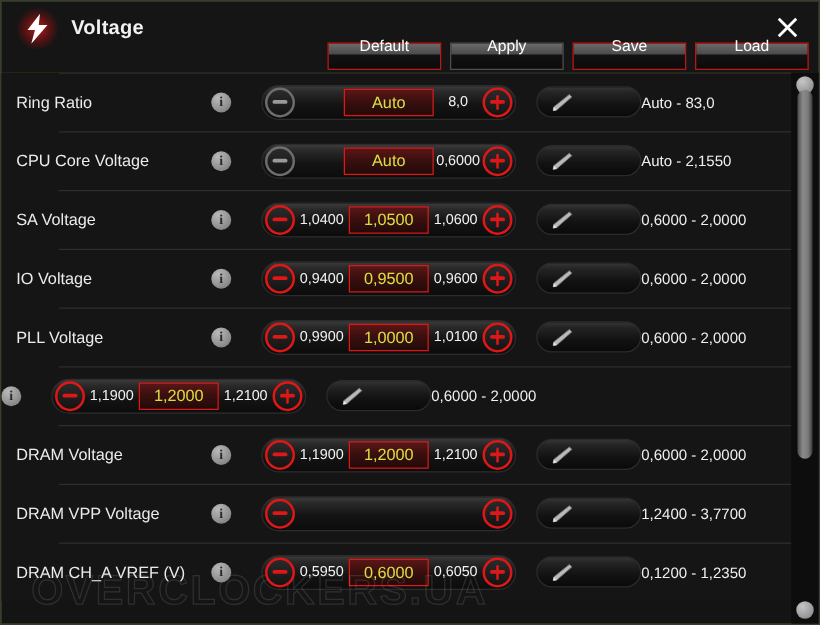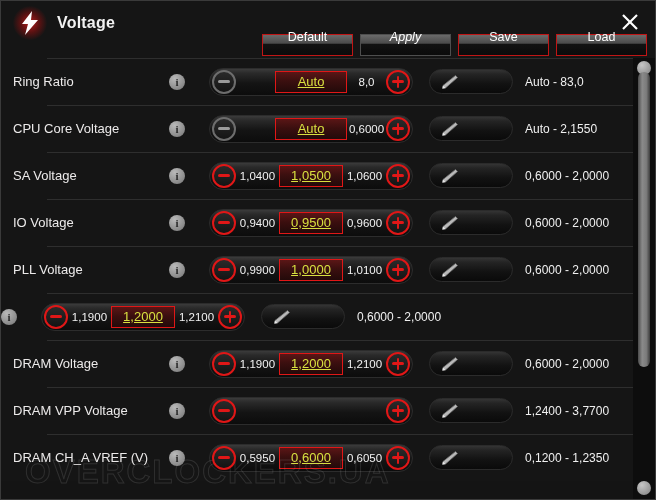--- a/index.html
+++ b/index.html
@@ -61,21 +61,21 @@
     width: 91px; height: 22px;
     background: linear-gradient(180deg, #6a6a6a 0%, #4a4a4a 42%, #121212 44%, #0b0b0b 100%);
     color: #ffffff;
     font-size: 12.5px;
     display: flex; align-items: center; justify-content: center;
     cursor: pointer;
     line-height: 1;
     padding-bottom: 16px;
   }
   .act-btn.red   { border: 1px solid #c01515; }
-  .act-btn.gray  { border: 1px solid #4e4e4e; font-style: italic; }
+  .act-btn.gray  { border: 1px solid #4e4e4e; }
 
   
   .listarea {
     position: absolute; left: 0; top: 57px; right: 0; bottom: 0;
     background: #141414;
     overflow: hidden;
   }
   .row {
     position: relative;
     height: 47px;
@@ -144,37 +144,36 @@
   }
   .val-side.empty { visibility: hidden; }
   .val-center {
     border: 1.5px solid #e01717;
     background: linear-gradient(180deg, #5a1616 0%, #3b0f0f 45%, #230a0a 100%);
     color: #d8e040; font-size: 13px;
     height: 22px; min-width: 64px;
     display: flex; align-items: center; justify-content: center;
     cursor: pointer; line-height: 1;
     padding: 0 14px;
-    text-decoration: underline;
   }
   .val-center.auto-wide { min-width: 72px; }
 
   
   .pencil-field {
     width: 84px; height: 25px; border-radius: 13px;
     background: linear-gradient(180deg, #343434 0%, #242424 18%, #121212 60%, #0a0a0a 100%);
     border: 1px solid #2b2b2b;
     display: flex; align-items: center;
     padding-left: 9px;
     cursor: pointer; flex: none;
     margin-left: 16px;
   }
   .range-text {
     color: #f0f0f0; font-size: 12px;
-    margin-left: 12px; white-space: nowrap;
+    margin-left: 0; white-space: nowrap;
   }
 
   
   .scrollbar {
     position: absolute; right: 0; top: 57px; bottom: 0;
     width: 22px;
     background: #0d0d0d;
   }
   .sb-btn {
     position: absolute; left: 4px;

